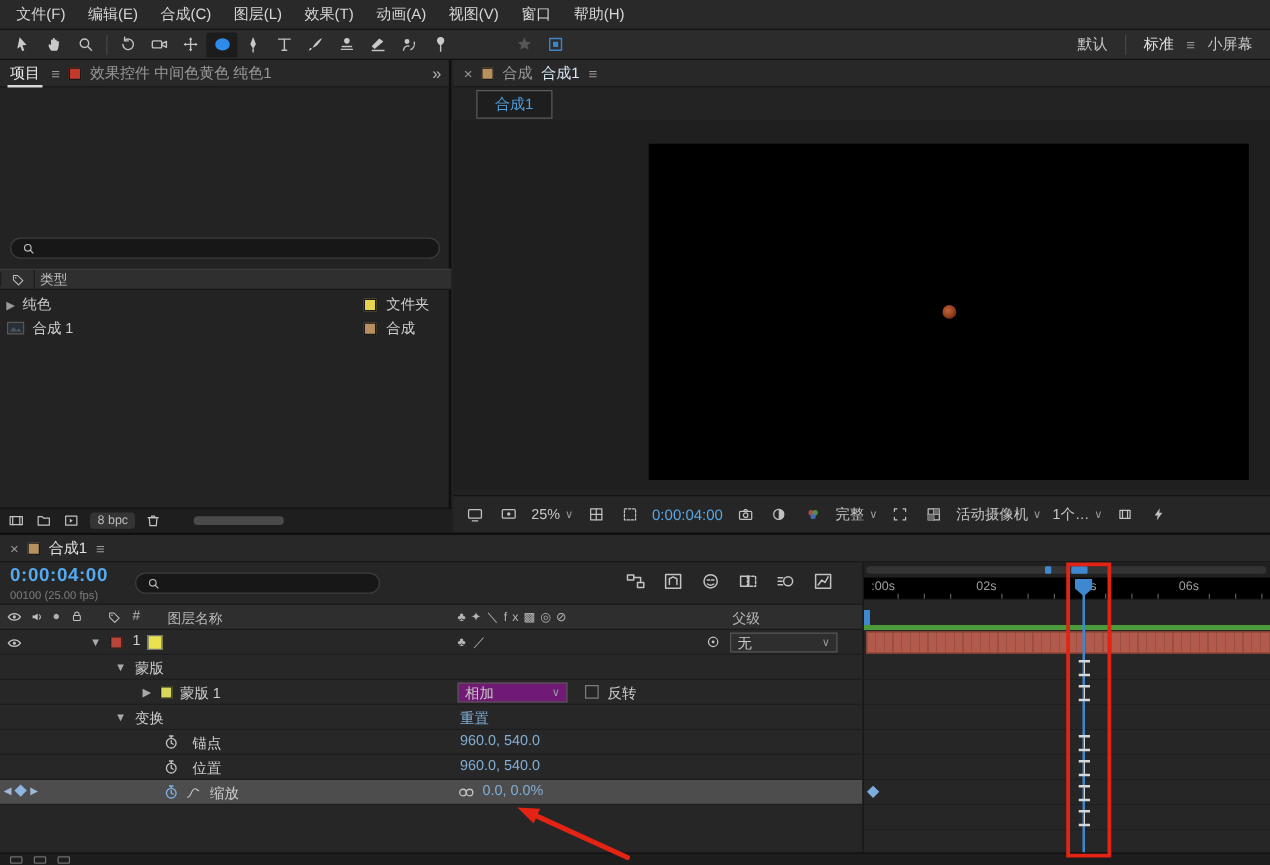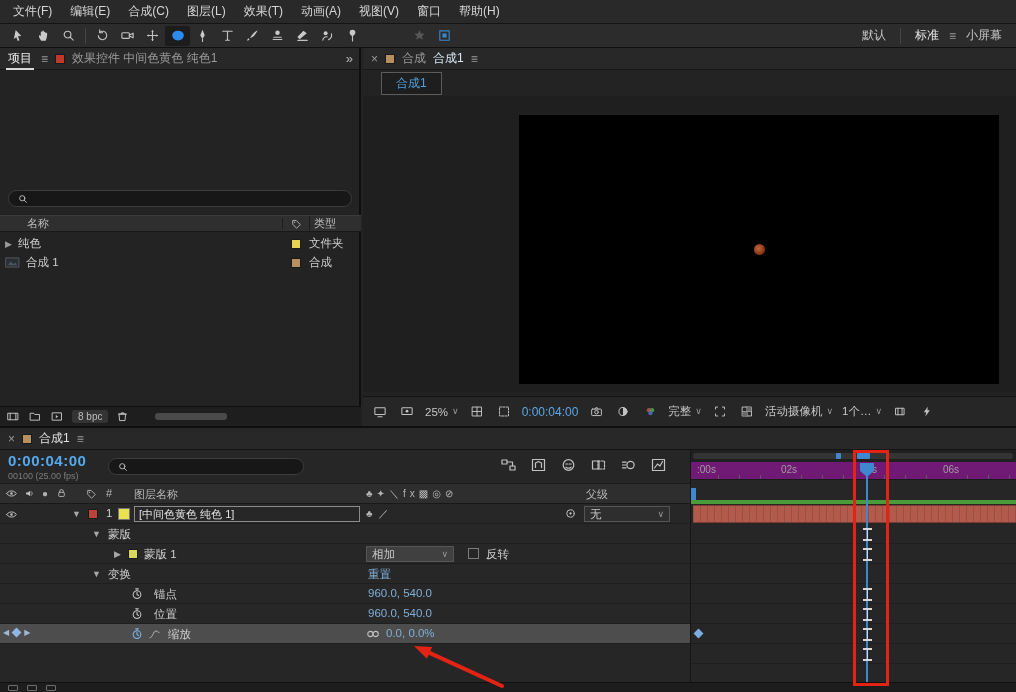--- a/index.html
+++ b/index.html
@@ -82,37 +82,37 @@
   .fps{position:absolute;left:8px;top:21px;color:#7d7d7d;font-size:9px}
   .tlc-search{position:absolute;left:108px;top:8px;width:196px}
   .tlc-icons{position:absolute;left:500px;top:7px;display:flex;gap:13px}
   .tlh{position:relative;height:20px;background:#2e2e2e;border-bottom:1px solid #191919;font-size:11px;color:#b8b8b8}
   .trow{position:relative;height:20px;background:#272727;border-bottom:1px solid #1e1e1e;font-size:11.5px}
   .trow.sel{background:#4d4d4d}
   .lab{color:#cfcfcf}
   .val{color:#82aed6}
   .stopw{position:absolute;left:130px;top:2px}
   .disc{position:absolute;color:#a8a8a8;font-size:9px;top:5px}
-  .modebox{position:absolute;left:366px;top:2px;width:88px;height:16px;border:1px solid #555;background:#404040;
+  .modebox{position:absolute;left:366px;top:2px;width:88px;height:16px;border:1px solid #555;background:#701a75;
            display:flex;align-items:center;padding:0 5px;gap:4px}
   .modebox .caret{margin-left:auto}
   .parentbox{position:absolute;left:584px;top:2px;width:86px;height:16px;border:1px solid #555;background:#2e2e2e;
              display:flex;align-items:center;padding:0 5px;gap:4px}
   .parentbox .caret{margin-left:auto}
   .namebox{position:absolute;left:134px;top:2px;width:226px;height:16px;border:1px solid #8a8a8a;
            display:flex;align-items:center;padding:0 4px;color:#e2e2e2;font-size:11px;white-space:nowrap;overflow:hidden}
   .chk{position:absolute;left:468px;top:4px;width:11px;height:11px;border:1px solid #7c7c7c;background:#262626}
   .swglyphs{position:absolute;left:366px;top:3px;color:#b4b4b4;font-size:10px;letter-spacing:4px}
 
   
   .tl-right{position:absolute;left:690px;top:22px;width:326px;height:234px;background:#262626;border-left:1px solid #161616;overflow:hidden}
   .navbar{position:absolute;left:0;top:0;width:326px;height:12px;background:#202020}
   .navtrack{position:absolute;left:2px;top:3px;width:320px;height:6px;background:#343434;border-radius:3px}
   .navmark{position:absolute;top:3px;height:6px;background:#3f87cf;border-radius:1px}
-  .ruler{position:absolute;left:0;top:12px;width:326px;height:18px;background:#701a75;border-bottom:1px solid #191919;
+  .ruler{position:absolute;left:0;top:12px;width:326px;height:18px;background:#000000;border-bottom:1px solid #191919;
          font-size:10px;color:#9f9f9f}
   .ruler .tk{position:absolute;bottom:0;height:4px;width:1px;background:#5a5a5a}
   .rlabel{position:absolute;top:2px}
   .headzone{position:absolute;left:0;top:30px;width:326px;height:24px;background:#262626}
   .greenbar{position:absolute;left:0;top:50px;width:326px;height:4px;background:#4c9b3b}
   .bluemark{position:absolute;left:0;top:38px;width:5px;height:16px;background:#3f87cf}
   .layerbar{position:absolute;left:2px;top:55px;width:324px;height:18px;background:#b25b4c;
             border-top:1px solid #7d3b31;border-bottom:1px solid #7d3b31;
             background-image:repeating-linear-gradient(90deg,rgba(0,0,0,.13) 0 1px,transparent 1px 7px)}
   .rowsbg{position:absolute;left:0;top:74px;width:326px;height:160px;
@@ -267,21 +267,20 @@
 
     <div class="pill-search proj-search">
       <svg width="12" height="12" viewBox="0 0 16 16">
           <circle cx="7" cy="7" r="3.5"></circle>
           <path d="M9.6 9.6l3 3"></path>
         </svg>
       <input value="" style="">
     </div>
 
     <div class="proj-head">
-      <span class="ph-name">名称</span>
       <span class="ph-tag">
         <svg width="11" height="11" viewBox="0 0 16 16">
             <path d="M2.5 8.5v-5h5l6 6-5 5z"></path>
             <circle cx="5.2" cy="6" r=".9" fill="#c2c2c2" stroke="none"></circle>
           </svg>
       </span>
       <span class="ph-type">类型</span>
     </div>
 
     <div class="prow" style="top:186px">
@@ -512,23 +511,20 @@
 
       <div class="trow">
         <svg class="abs" style="left:5px;top:5px" width="13" height="11" viewBox="0 0 16 12">
             <path d="M2 6s2.2-3.2 6-3.2S14 6 14 6s-2.2 3.2-6 3.2S2 6 2 6z"></path>
             <circle cx="8" cy="6" r="1.5" fill="#c2c2c2" stroke="none"></circle>
           </svg>
         <span class="disc" style="left:72px">▼</span>
         <span class="sq abs" style="left:88px;top:5px;background:#b9443a"></span>
         <span class="abs" style="left:106px;top:3px;color:#cfcfcf">1</span>
         <span class="sq abs" style="left:118px;top:4px;width:12px;height:12px;background:#e9e24e;border-color:#777"></span>
-        <span class="namebox">
-            <span>[中间色黄色 纯色 1]</span>
-          </span>
         <span class="swglyphs" style="letter-spacing:6px">♣／</span>
         <svg class="abs" style="left:564px;top:3px" width="13" height="13" viewBox="0 0 16 16">
             <circle cx="8" cy="8" r="4.6"></circle>
             <circle cx="8" cy="8" r="1.4" fill="#c2c2c2" stroke="none"></circle>
           </svg>
         <span class="parentbox">
           <span>无</span>
           <span class="caret">∨</span>
         </span>
       </div>

